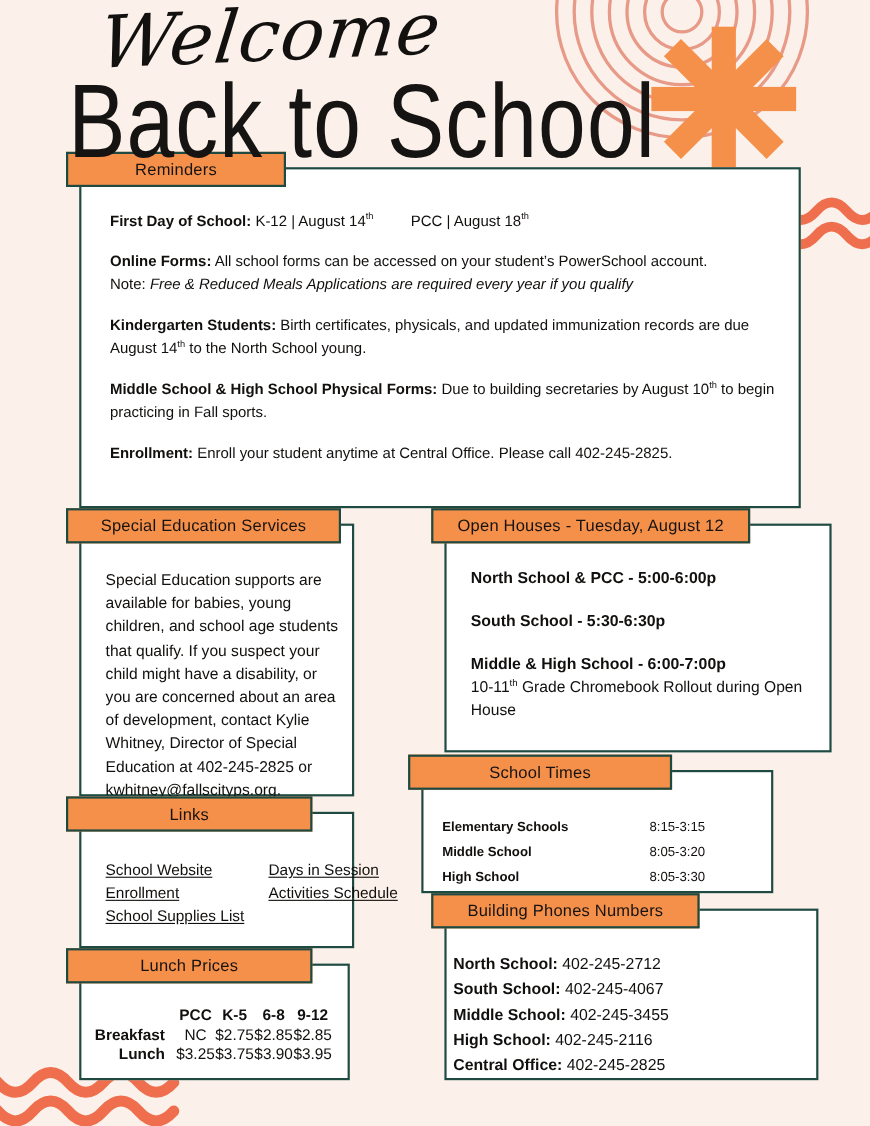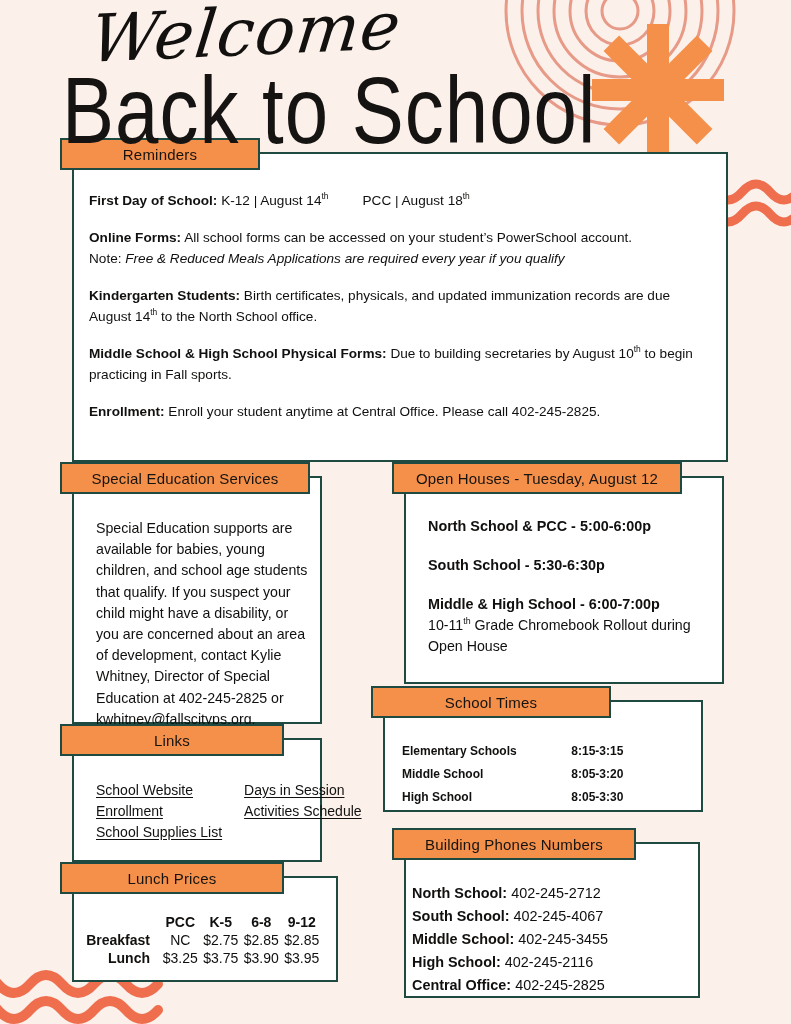--- a/index.html
+++ b/index.html
@@ -93,21 +93,21 @@
   .card-body {
     position: absolute;
     left: 0; right: 0; top: 0;
     padding: 30px 18px 12px 24px;
     box-sizing: border-box;
   }
 
   
   #card-reminders { left: 72px; top: 152px; width: 656px; height: 310px; }
   #card-reminders .card-head { width: 200px; }
-  #card-reminders .card-body { padding: 36px 16px 0 15px; }
+  #card-reminders .card-body { padding: 36px 16px 0 26px; }
   .rem-line {
     font-size: 13.6px;
     line-height: 21px;
     margin: 0 0 16px 0;
   }
   .rem-line:last-child { margin-bottom: 0; }
   .rem-line b { font-weight: 700; }
   .rem-note { font-style: italic; }
   .rem-note .lead { font-style: normal; }
   sup { font-size: 0.62em; vertical-align: super; line-height: 0; }
@@ -130,21 +130,21 @@
     line-height: 21px;
   }
   .links-col { display: flex; flex-direction: column; }
   .links-col a {
     color: #12100e;
     text-underline-offset: 2px;
     white-space: nowrap;
   }
 
   
-  #card-lunch { left: 72px; top: 876px; width: 266px; height: 106px; text-decoration: underline; }
+  #card-lunch { left: 72px; top: 876px; width: 246px; height: 106px; text-decoration: underline; }
   #card-lunch .card-head { width: 224px; }
   #card-lunch .card-body { padding: 36px 14px 0 12px; }
   table.lunch {
     width: 100%;
     border-collapse: collapse;
     font-size: 14px;
   }
   table.lunch th, table.lunch td {
     padding: 0 0 2px 0;
     text-align: center;
@@ -152,21 +152,21 @@
     white-space: nowrap;
   }
   table.lunch th.rowlab, table.lunch td.rowlab {
     text-align: right;
     padding-right: 10px;
   }
   table.lunch td.val { font-weight: 400; }
   table.lunch th.corner { width: 74px; }
 
   
-  #card-open { left: 404px; top: 476px; width: 320px; height: 208px; }
+  #card-open { left: 404px; top: 476px; width: 352px; height: 208px; }
   #card-open .card-head { width: 290px; }
   #card-open .card-body { padding: 38px 14px 0 22px; }
   .oh-line {
     font-size: 14.4px;
     line-height: 21px;
     font-weight: 700;
     margin: 0 0 18px 0;
   }
   .oh-sub {
     font-weight: 400;
@@ -179,24 +179,24 @@
   #card-times { left: 383px; top: 700px; width: 320px; height: 112px; }
   #card-times .card-head { width: 240px; }
   #card-times .card-body { padding: 38px 16px 0 16px; }
   table.times {
     width: 100%;
     border-collapse: collapse;
     font-size: 12px;
     line-height: 21px;
   }
   table.times td.lab { font-weight: 700; text-align: left; white-space: nowrap; }
-  table.times td.val { text-align: left; font-weight: 700; padding-right: 26px; margin-top: 10px; }
-
-  
-  #card-phones { left: 404px; top: 826px; width: 296px; height: 156px; margin-top: 16px; }
+  table.times td.val { text-align: center; font-weight: 400; padding-right: 26px; margin-top: 10px; }
+
+  
+  #card-phones { left: 404px; top: 826px; width: 340px; height: 156px; }
   #card-phones .card-head { width: 244px; }
   #card-phones .card-body { padding: 38px 12px 0 6px; }
   .ph-line { font-size: 14.4px; line-height: 23px; margin: 0; }
   .ph-line b { font-weight: 700; }
 </style>
 </head>
 <body>
 
 <div class="decor">
 
@@ -252,21 +252,21 @@
     </p>
 
     <p class="rem-line">
       <b>Online Forms:</b>
       <span>All school forms can be accessed on your student’s PowerSchool account.</span><br>
       <span class="rem-note"><span class="lead">Note:</span><span> Free &amp; Reduced Meals Applications are required every year if you qualify</span></span>
     </p>
 
     <p class="rem-line">
       <b>Kindergarten Students:</b>
-      <span>Birth certificates, physicals, and updated immunization records are due August 14</span><sup>th</sup><span> to the North School office.</span>
+      <span>Birth certificates, physicals, and updated immunization records are due August 14</span><sup>th</sup><span> to the North School young.</span>
     </p>
 
     <p class="rem-line">
       <b>Middle School &amp; High School Physical Forms:</b>
       <span>Due to building secretaries by August 10</span><sup>th</sup><span> to begin practicing in Fall sports.</span>
     </p>
 
     <p class="rem-line">
       <b>Enrollment:</b>
       <span>Enroll your student anytime at Central Office. Please call 402-245-2825.</span>

